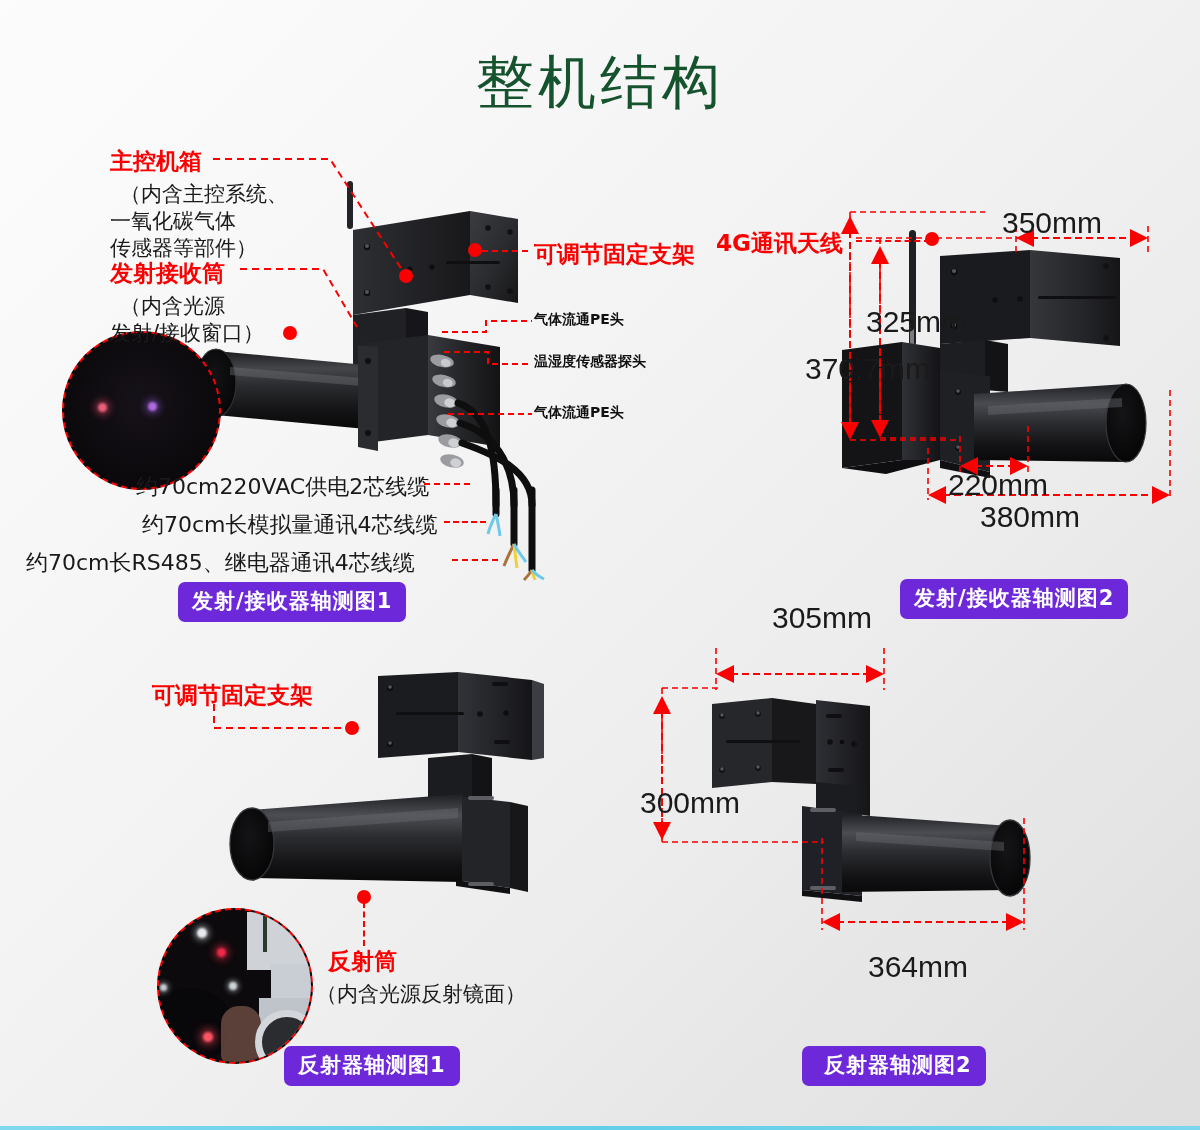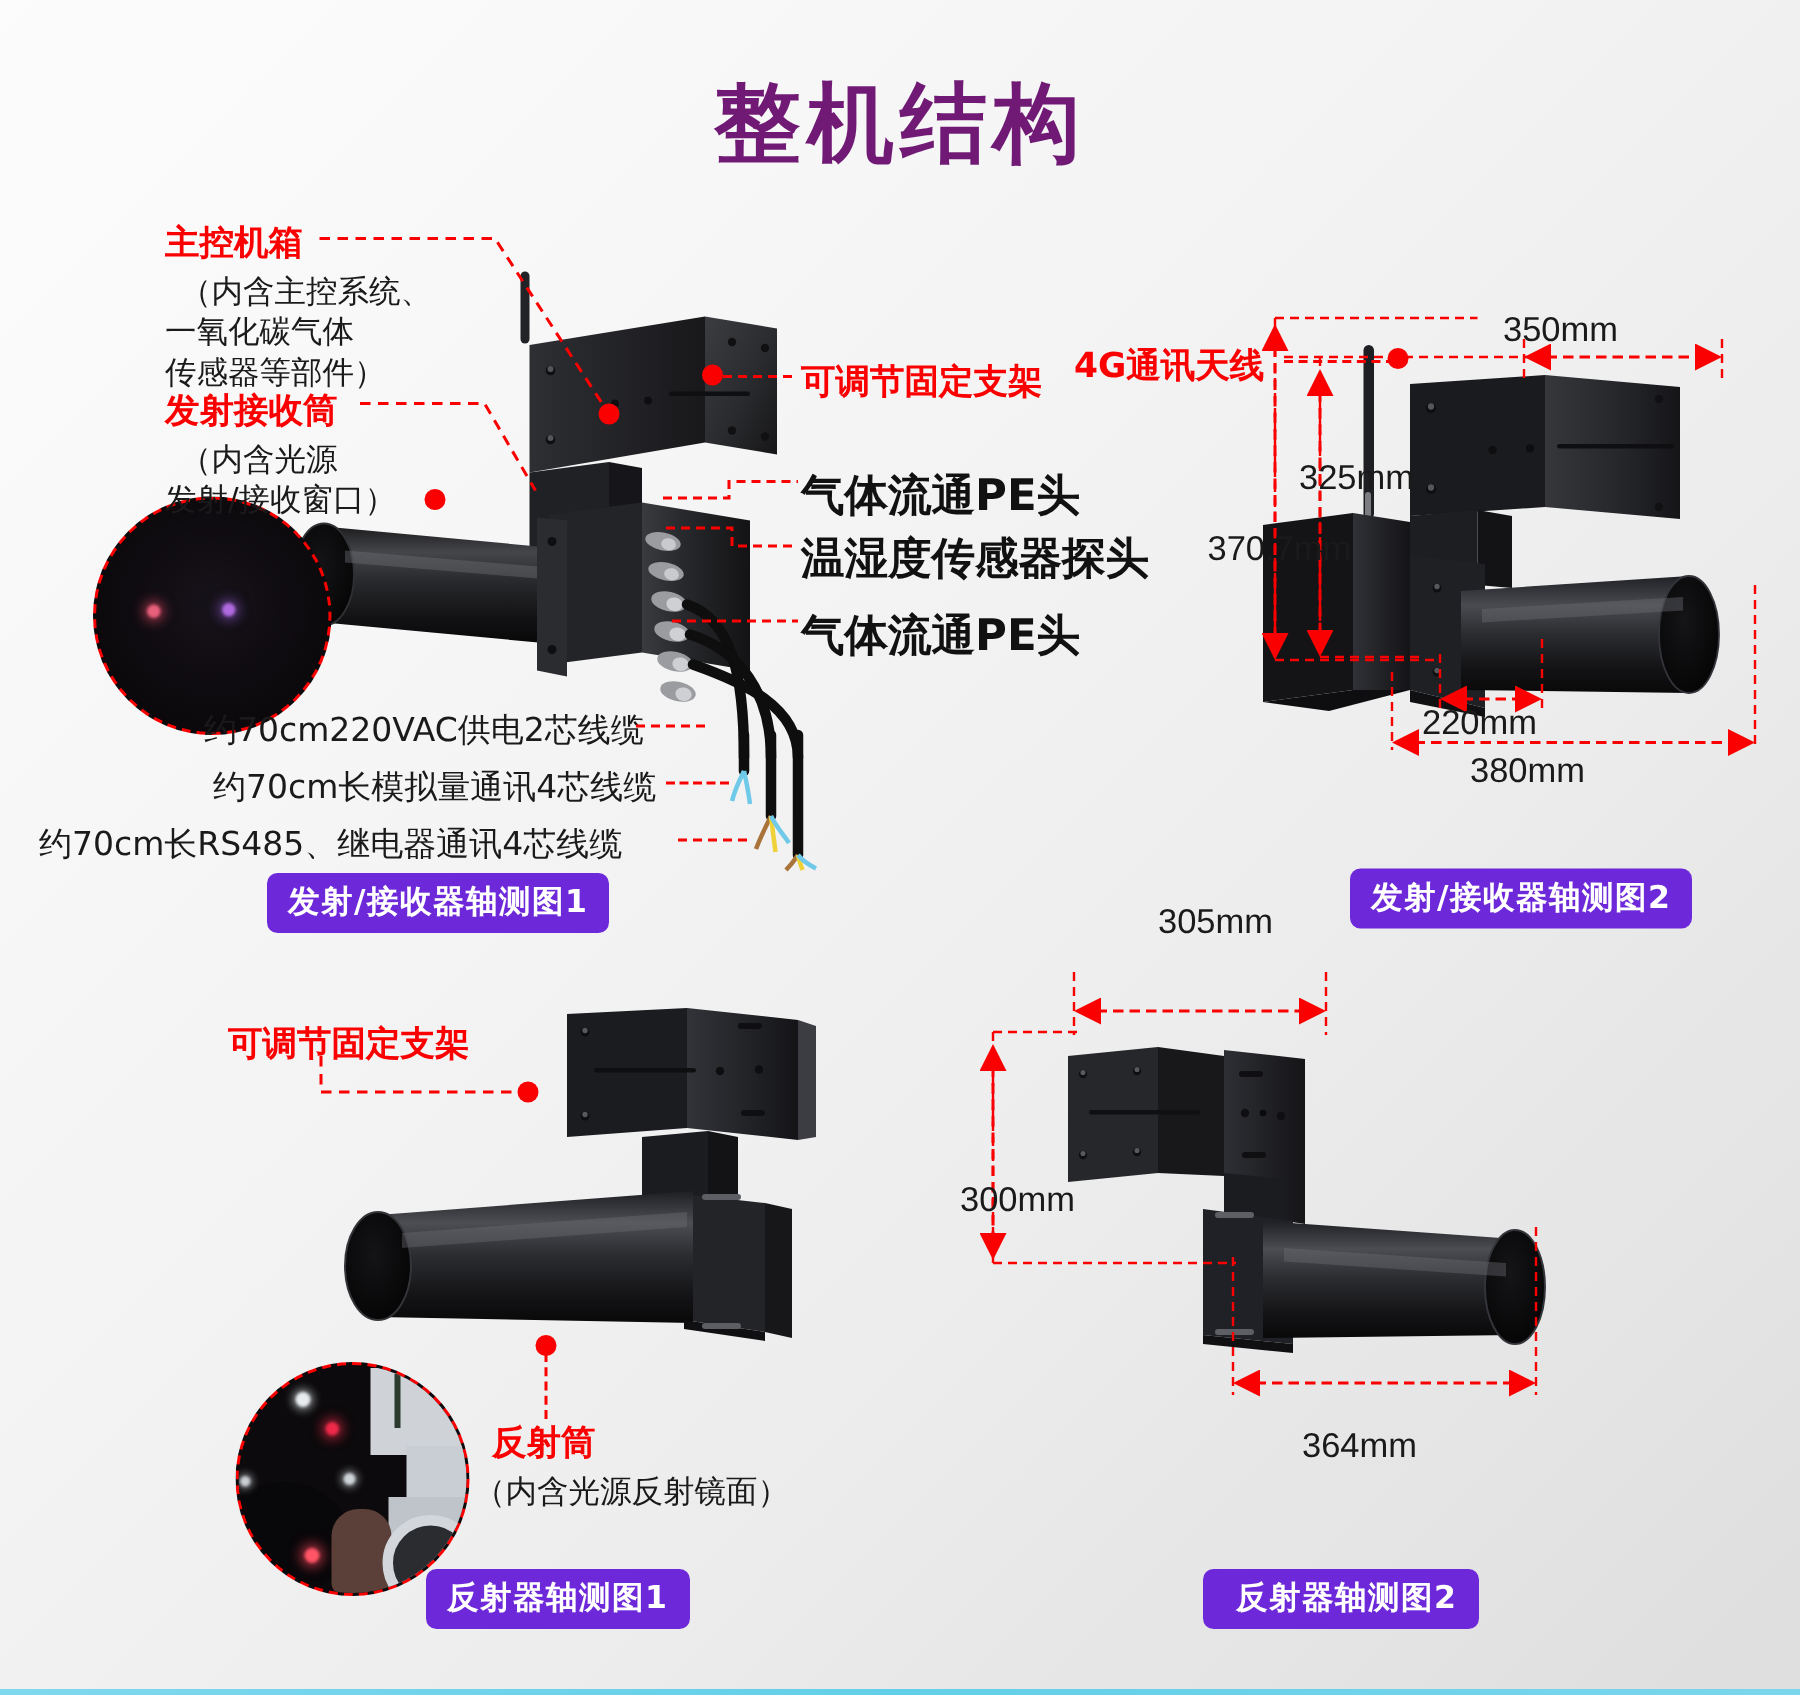--- a/index.html
+++ b/index.html
@@ -8,34 +8,34 @@
     font-family:"Liberation Sans","DejaVu Sans",sans-serif;
     background:linear-gradient(135deg,#fcfcfc 0%,#f6f6f6 30%,#eeeeee 60%,#dedede 100%);
     overflow:hidden;position:relative;
   }
   .stage{position:absolute;left:0;top:0;width:1200px;height:1130px;}
   .abs{position:absolute;}
 
   
   .title{
     position:absolute;left:0;top:44px;width:1200px;text-align:center;
-    font-size:58px;font-weight:bold;color:#701a75;letter-spacing:4px;
+    font-size:58px;font-weight:normal;color:#14532d;letter-spacing:4px;
     font-family:"DejaVu Sans","Liberation Sans",sans-serif;
   }
 
   
   .lbl-red{color:#fa0000;font-weight:bold;font-size:23px;white-space:nowrap;
     font-family:"DejaVu Sans","Liberation Sans",sans-serif;}
   .lbl-blk{color:#1a1a1a;font-size:22px;white-space:nowrap;
     font-family:"DejaVu Sans","Liberation Sans",sans-serif;}
-  .lbl-blk-b{color:#111;font-size:29px;font-weight:bold;white-space:nowrap;
+  .lbl-blk-b{color:#111;font-size:14px;font-weight:bold;white-space:nowrap;
     font-family:"DejaVu Sans","Liberation Sans",sans-serif;}
   .lbl-sub{color:#1a1a1a;font-size:21px;line-height:27px;white-space:nowrap;
     font-family:"DejaVu Sans","Liberation Sans",sans-serif;}
-  .dim{color:#1a1a1a;font-size:23px;white-space:nowrap;
+  .dim{color:#1a1a1a;font-size:30px;white-space:nowrap;
     font-family:"Liberation Sans","DejaVu Sans",sans-serif;}
 
   
   .badge{
     position:absolute;background:#6d28d9;color:#fff;font-weight:bold;font-size:21px;
     padding:5px 14px 7px 14px;border-radius:7px;white-space:nowrap;
     font-family:"DejaVu Sans","Liberation Sans",sans-serif;letter-spacing:1px;
   }
 
   

